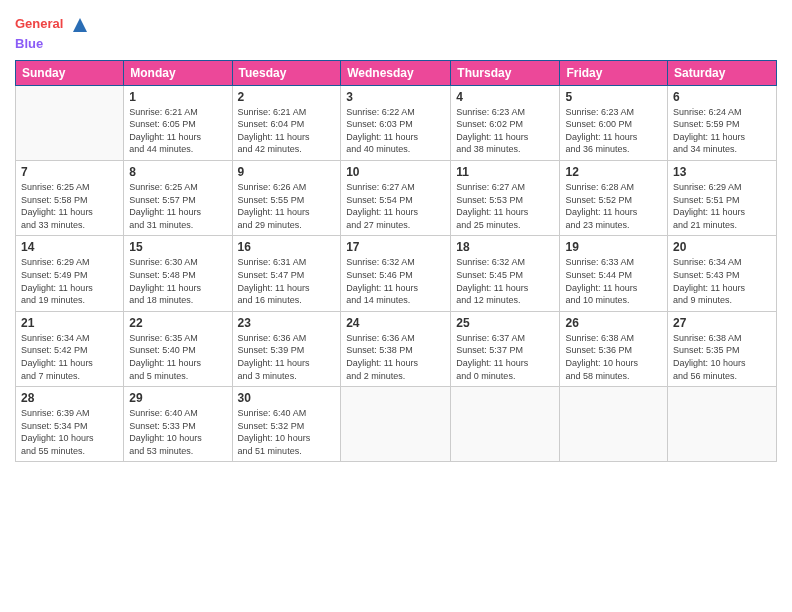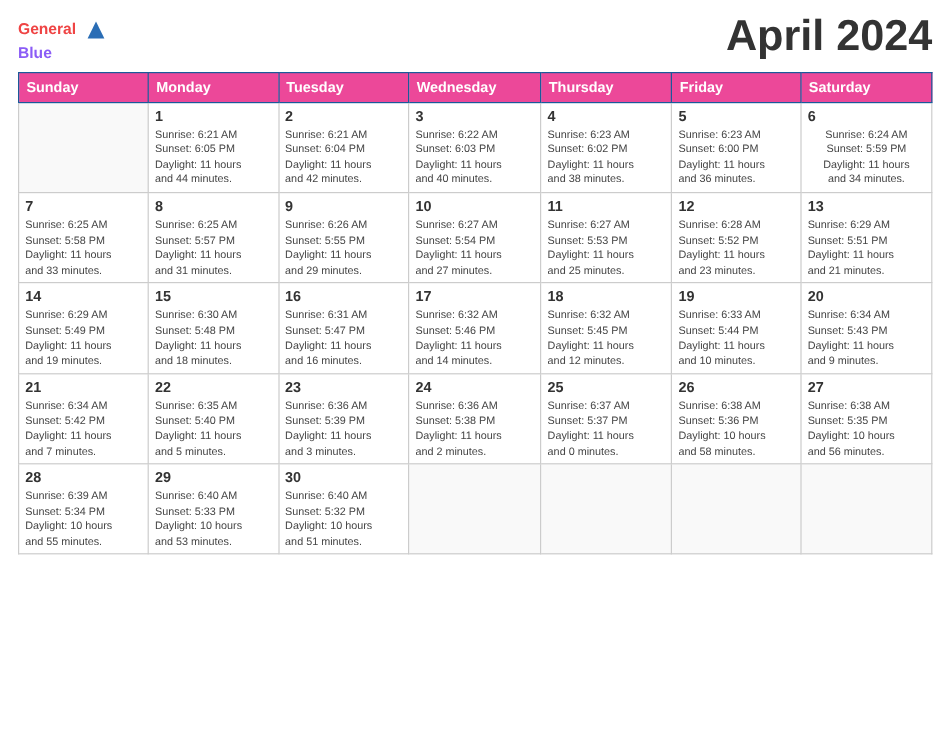--- a/index.html
+++ b/index.html
@@ -100,21 +100,20 @@
         <div class="logo-text">
           <span>General</span>
           <svg class="logo-icon" viewBox="0 0 22 22" style="display:inline-block;vertical-align:middle;">
             <polygon points="4,18 11,4 18,18" fill="#2a6db5"></polygon>
           </svg>
         </div>
         <div class="logo-text" style="color:#8b5cf6;">Blue</div>
       </div>
     </div>
     <div class="title-section">
-      <div class="calendar-title">April 2024</div>
     </div>
   </div>
 
   <table class="calendar-table">
     <thead>
       <tr>
         <th>Sunday</th>
         <th>Monday</th>
         <th>Tuesday</th>
         <th>Wednesday</th>
@@ -156,21 +155,21 @@
           </td>
           <td>
             <div class="day-number">5</div>
             <div class="day-info" style="white-space: pre-line;">Sunrise: 6:23 AM
 Sunset: 6:00 PM
 Daylight: 11 hours
 and 36 minutes.</div>
           </td>
           <td>
             <div class="day-number">6</div>
-            <div class="day-info" style="white-space: pre-line; text-align: center;">Sunrise: 6:24 AM
+            <div class="day-info" style="white-space: pre-line;">Sunrise: 6:24 AM
 Sunset: 5:59 PM
 Daylight: 11 hours
 and 34 minutes.</div>
           </td>
         </tr>
         <tr>
           <td>
             <div class="day-number">7</div>
             <div class="day-info" style="white-space: pre-line;">Sunrise: 6:25 AM
 Sunset: 5:58 PM

